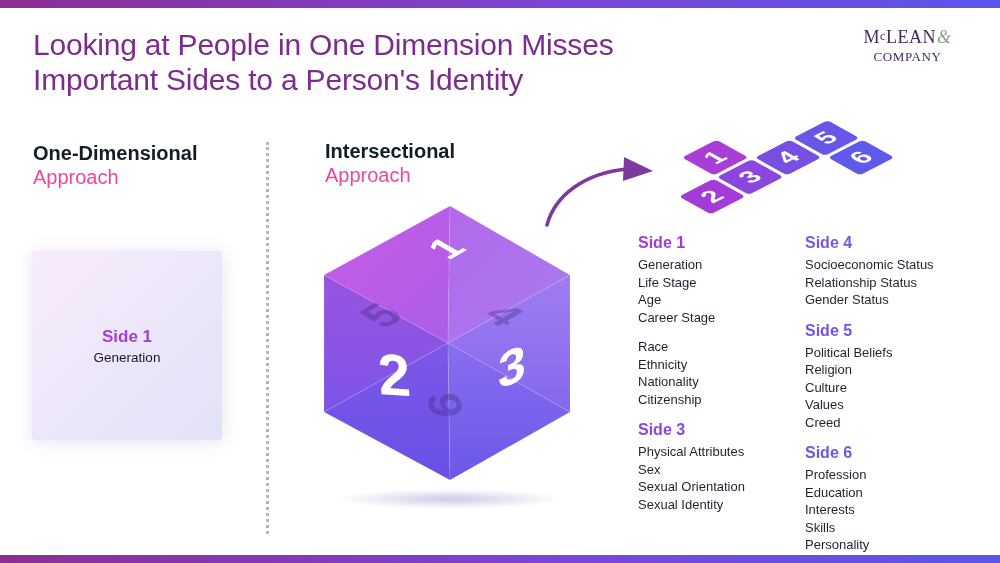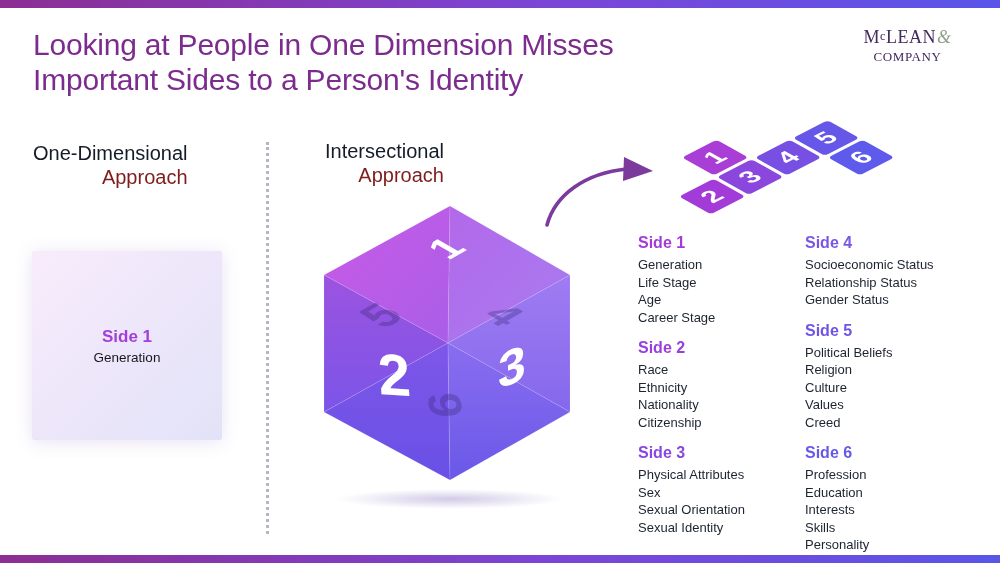--- a/index.html
+++ b/index.html
@@ -20,22 +20,22 @@
   }
 
   .logo{position:absolute;left:850px;top:27px;width:115px;text-align:center;
     font-family:"Liberation Serif",serif;color:#44285e;line-height:19px;}
   .logo .l1{font-size:18px;letter-spacing:0.5px;white-space:nowrap;}
   .logo .l2{font-size:13px;letter-spacing:0.6px;}
   .logo .logo-c{font-size:12px;vertical-align:3px;}
   .logo .amp{color:#8fa08a;font-style:italic;padding-left:1px;}
 
   .sec-head{position:absolute;font-size:20px;line-height:24px;}
-  .sec-head .b{font-weight:400;color:#141c28;}
-  .sec-head .l{font-weight:400;color:#7f1d1d;text-align:right;}
+  .sec-head .b{font-weight:700;color:#141c28;}
+  .sec-head .l{font-weight:400;color:#ec4899;}
   .sec-head.one{left:33px;top:141px;}
   .sec-head.inter{left:325px;top:139px;}
 
   .divider{position:absolute;left:266px;top:142px;height:392px;width:0;
     border-left:3px dotted #b3b7c1;}
 
   .card{
     position:absolute;left:32px;top:251px;width:190px;height:189px;
     background:linear-gradient(135deg,#f8ecfb 0%,#ece6fa 55%,#e2e3f8 100%);
     border-radius:2px;box-shadow:0 2px 18px rgba(130,100,190,0.18);
@@ -178,21 +178,20 @@
 
 <div class="sides-col c1">
     <div class="side-group">
       <h3 style="color: rgb(162, 59, 216);">Side 1</h3>
       <div class="itm">Generation</div>
       <div class="itm">Life Stage</div>
       <div class="itm">Age</div>
       <div class="itm">Career Stage</div>
     </div>
     <div class="side-group">
-      <h3 style="color: rgb(152, 64, 220);">Side 2</h3>
       <div class="itm">Race</div>
       <div class="itm">Ethnicity</div>
       <div class="itm">Nationality</div>
       <div class="itm">Citizenship</div>
     </div>
     <div class="side-group">
       <h3 style="color: rgb(135, 71, 224);">Side 3</h3>
       <div class="itm">Physical Attributes</div>
       <div class="itm">Sex</div>
       <div class="itm">Sexual Orientation</div>

